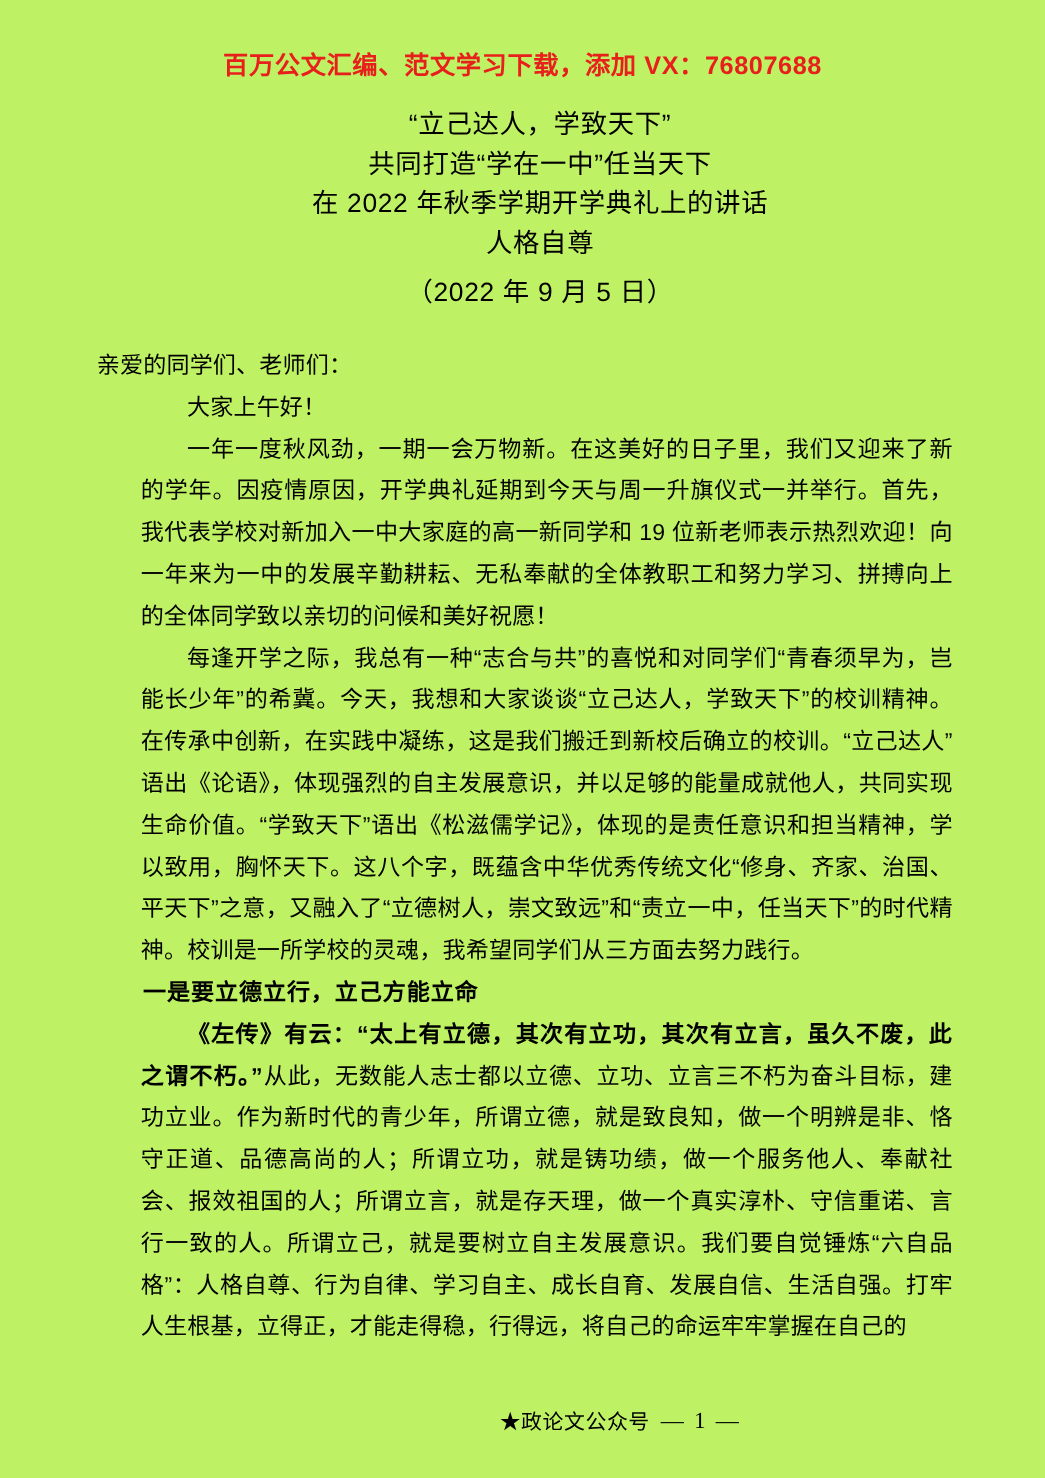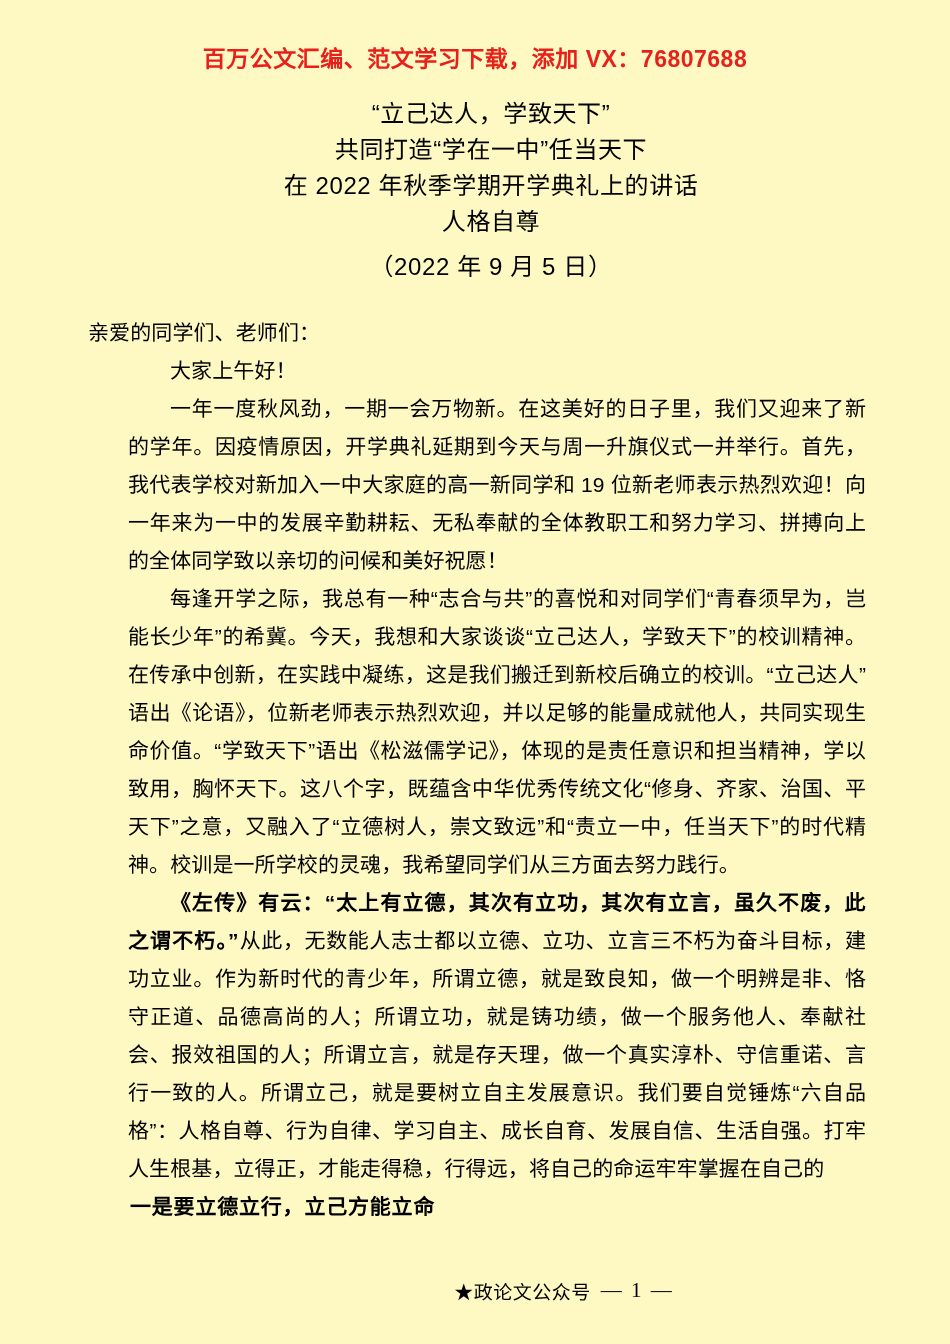--- a/index.html
+++ b/index.html
@@ -11,21 +11,21 @@
   body {
     font-family: "Liberation Sans", "DejaVu Sans", sans-serif;
     color: #000000;
     -webkit-font-smoothing: none;
   }
   .page {
     position: relative;
     width: 950px;
     height: 1344px;
     margin: 0 auto;
-    background: #fef9c3;
+    background: #bef264;
     overflow: hidden;
     box-sizing: border-box;
   }
 
   
   .promo-header {
     position: absolute;
     top: 44px;
     left: 0;
     width: 950px;
@@ -130,25 +130,25 @@
   </div>
 
   <div class="body-block">
 
     <p class="para">亲爱的同学们、老师们：</p>
 
     <p class="para indent">大家上午好！</p>
 
     <p class="para indent">一年一度秋风劲，一期一会万物新。在这美好的日子里，我们又迎来了新的学年。因疫情原因，开学典礼延期到今天与周一升旗仪式一并举行。首先，我代表学校对新加入一中大家庭的高一新同学和 19 位新老师表示热烈欢迎！向一年来为一中的发展辛勤耕耘、无私奉献的全体教职工和努力学习、拼搏向上的全体同学致以亲切的问候和美好祝愿！</p>
 
-    <p class="para indent">每逢开学之际，我总有一种“志合与共”的喜悦和对同学们“青春须早为，岂能长少年”的希冀。今天，我想和大家谈谈“立己达人，学致天下”的校训精神。在传承中创新，在实践中凝练，这是我们搬迁到新校后确立的校训。“立己达人”语出《论语》，位新老师表示热烈欢迎，并以足够的能量成就他人，共同实现生命价值。“学致天下”语出《松滋儒学记》，体现的是责任意识和担当精神，学以致用，胸怀天下。这八个字，既蕴含中华优秀传统文化“修身、齐家、治国、平天下”之意，又融入了“立德树人，崇文致远”和“责立一中，任当天下”的时代精神。校训是一所学校的灵魂，我希望同学们从三方面去努力践行。</p>
+    <p class="para indent">每逢开学之际，我总有一种“志合与共”的喜悦和对同学们“青春须早为，岂能长少年”的希冀。今天，我想和大家谈谈“立己达人，学致天下”的校训精神。在传承中创新，在实践中凝练，这是我们搬迁到新校后确立的校训。“立己达人”语出《论语》，体现强烈的自主发展意识，并以足够的能量成就他人，共同实现生命价值。“学致天下”语出《松滋儒学记》，体现的是责任意识和担当精神，学以致用，胸怀天下。这八个字，既蕴含中华优秀传统文化“修身、齐家、治国、平天下”之意，又融入了“立德树人，崇文致远”和“责立一中，任当天下”的时代精神。校训是一所学校的灵魂，我希望同学们从三方面去努力践行。</p>
+
+    <p class="para bold-head">一是要立德立行，立己方能立命</p>
 
     <p class="para indent"><span class="bold-run">《左传》有云：“太上有立德，其次有立功，其次有立言，虽久不废，此之谓不朽。”</span><span>从此，无数能人志士都以立德、立功、立言三不朽为奋斗目标，建功立业。作为新时代的青少年，所谓立德，就是致良知，做一个明辨是非、恪守正道、品德高尚的人；所谓立功，就是铸功绩，做一个服务他人、奉献社会、报效祖国的人；所谓立言，就是存天理，做一个真实淳朴、守信重诺、言行一致的人。所谓立己，就是要树立自主发展意识。我们要自觉锤炼“六自品格”：人格自尊、行为自律、学习自主、成长自育、发展自信、生活自强。打牢人生根基，立得正，才能走得稳，行得远，将自己的命运牢牢掌握在自己的</span></p>
-
-    <p class="para bold-head">一是要立德立行，立己方能立命</p>
 
   </div>
 
   <div class="footer">
     <span class="footer-inner">
       <span class="footer-mark">★政论文公众号</span><span class="footer-pageno">— 1 —</span>
     </span>
   </div>
 
 </div>

